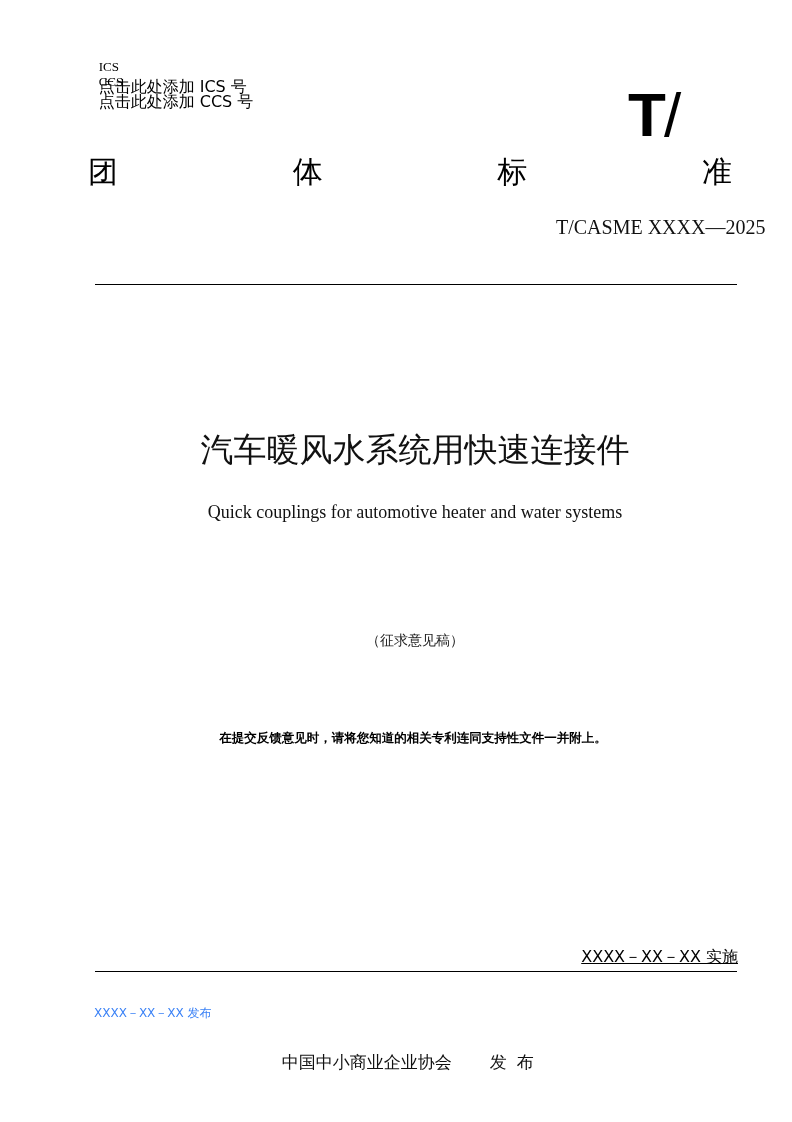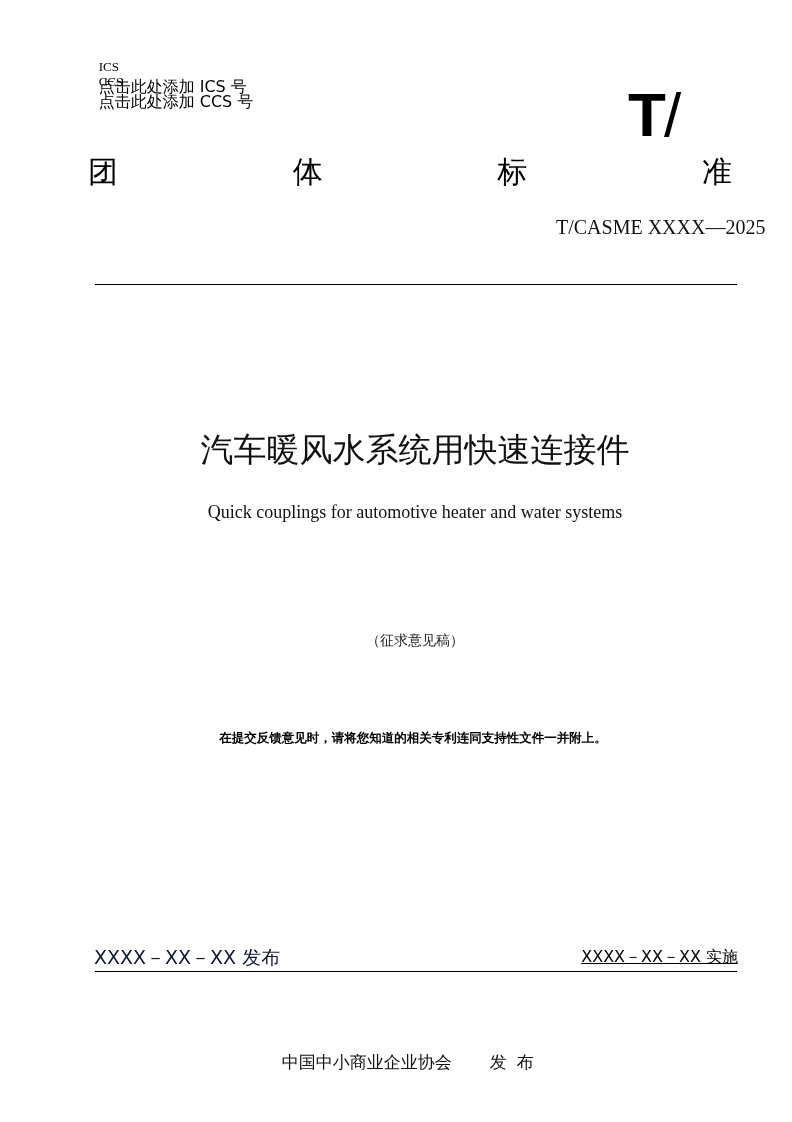--- a/index.html
+++ b/index.html
@@ -11,21 +11,21 @@
   .t-logo { left: 628px; top: 84px; font-family: "Liberation Sans", sans-serif; font-size: 62px; line-height: 62px; }
   .t-logo .t { font-weight: bold; }
   .t-logo .slash { font-weight: normal; margin-left: -2px; }
   .std-heading { left: 88px; top: 152px; width: 644px; display: flex; justify-content: space-between; font-size: 30px; line-height: 40px; }
   .std-number { left: 548px; top: 216px; font-family: Liberation Serif, serif; font-size: 20px; line-height: 22px; color: #111; margin-left: 8px; }
   .rule { left: 95px; width: 642px; height: 1px; background: #000; }
   .title-cn { left: 0; width: 830px; top: 428px; text-align: center; font-size: 33px; line-height: 44px; color: #111; }
   .title-en { left: 0; width: 830px; top: 500px; text-align: center; font-family: "Liberation Serif", serif; font-size: 18px; line-height: 24px; color: #111; }
   .draft-label { left: 0; width: 830px; top: 629px; text-align: center; font-size: 14px; line-height: 22px; color: #222; }
   .notice { left: 0; width: 826px; top: 728px; text-align: center; font-size: 12.5px; font-weight: bold; line-height: 20px; }
-  .date-left { left: 94px; top: 945px; font-size: 19px; line-height: 24px; color: #0f172a; }
+  .date-left { left: 94px; top: 1001px; font-size: 12px; line-height: 24px; color: #3b82f6; }
   .date-right { right: 54px; top: 945px; font-size: 16px; line-height: 24px; color: #000000; text-decoration: underline; }
   .publisher { left: 271px; top: 1023px; font-size: 17px; line-height: 26px; color: #111; white-space: pre; text-align: center; }
   .publisher .act { margin-left: 38px; letter-spacing: 10px; }
 </style>
 </head>
 <body>
 
 <div class="abs ics-line" style="top:37px;">
   <span class="lbl">ICS</span>
   <span class="txt">点击此处添加 ICS 号</span>

